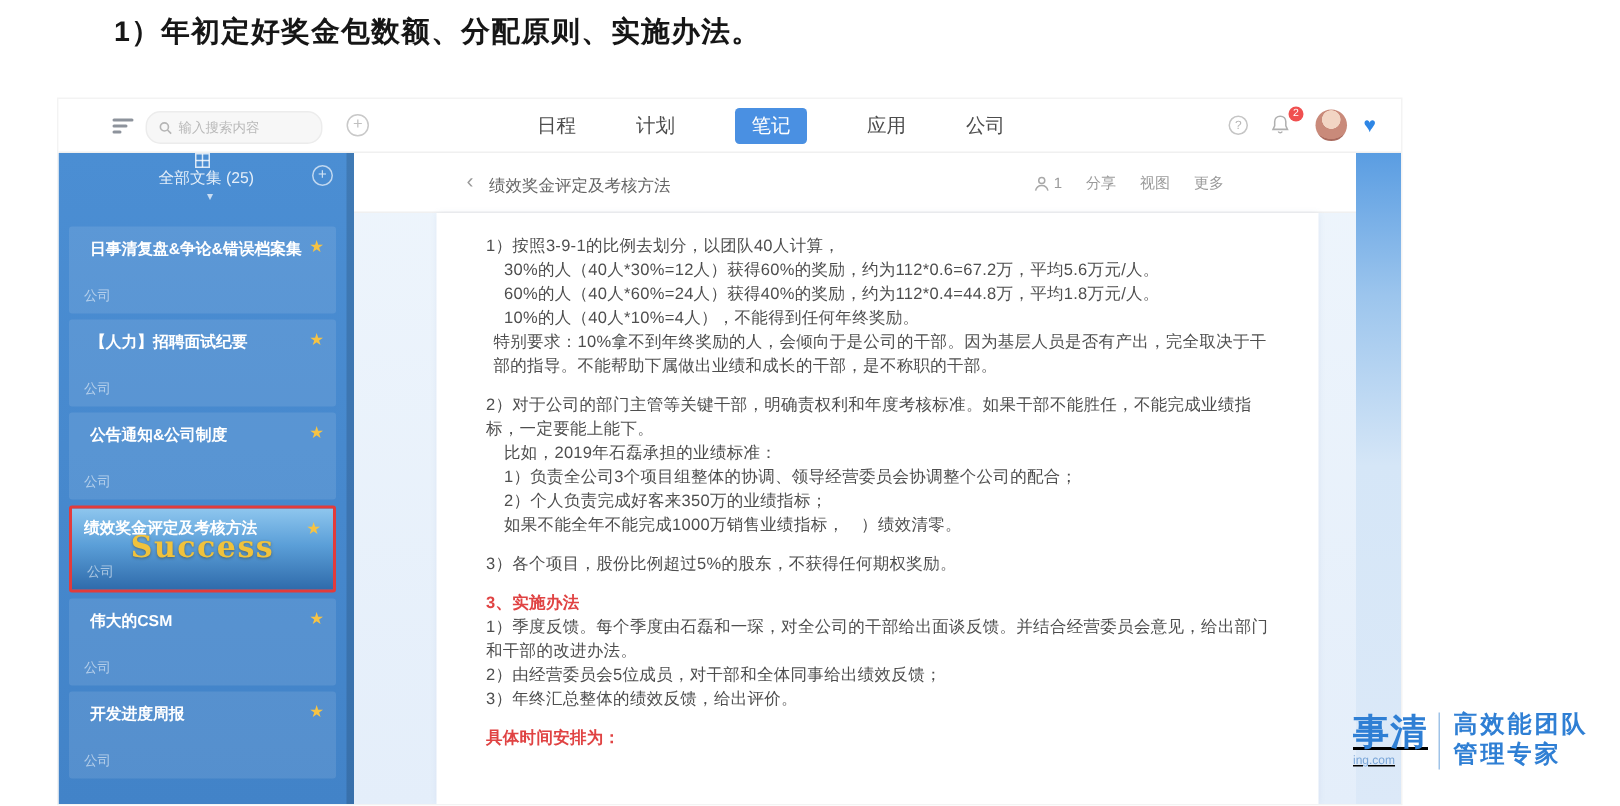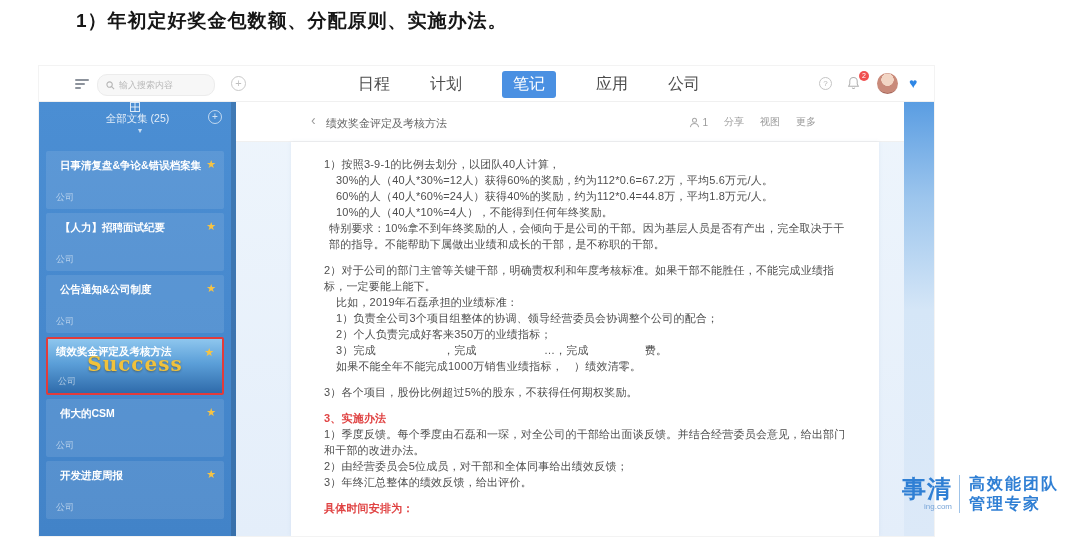--- a/index.html
+++ b/index.html
@@ -22,21 +22,21 @@
   .hamburger i:nth-child(3){ width:6px; }
   .search { position:absolute; left:58px; top:8px; width:118px; height:22px; background:#f7f7f7;
     border:1px solid #ececec; border-radius:10px; display:flex; align-items:center; padding:0 8px; }
   .search svg { flex:0 0 auto; margin-right:4px; }
   .search input { border:none; outline:none; background:transparent; width:84px;
     font-size:9px; color:#888; font-family:"Liberation Sans", sans-serif; }
   .search input::placeholder { color:#b9b9b9; }
   .addbtn { position:absolute; left:192px; top:10px; width:15px; height:15px; border:1px solid #c9c9c9;
     border-radius:50%; color:#c0c0c0; font-size:11px; line-height:13px; text-align:center; cursor:pointer; }
   .tabs { position:absolute; left:319px; top:0; height:36px; display:flex; align-items:center; gap:40px; }
-  .tab { font-size:16px; color:#4d4d4d; cursor:pointer; white-space:nowrap; }
+  .tab { font-size:13px; color:#4d4d4d; cursor:pointer; white-space:nowrap; }
   .tab.active { background:#4a90e2; color:#fff; padding:3px 11px; border-radius:3px; }
   .tb-right { position:absolute; right:0; top:0; height:36px; width:115px; }
   .helpbtn { position:absolute; left:0px; top:11px; width:13px; height:13px; border:1px solid #c5c5c5;
     border-radius:50%; text-align:center; cursor:pointer; }
   .helpbtn::before { content:"?"; font-size:8px; color:#b5b5b5; line-height:12px; display:block; }
   .bellwrap { position:absolute; left:28px; top:10px; width:16px; height:16px; cursor:pointer; }
   .badge { position:absolute; right:-6px; top:-5px; min-width:10px; height:10px; background:#f05050;
     border-radius:5px; color:#fff; font-size:7px; line-height:10px; text-align:center; padding:0 2px; }
   .avatar { position:absolute; left:58px; top:7px; width:21px; height:21px; border-radius:50%;
     background:radial-gradient(circle at 50% 32%, #f2d5c4 0 34%, #c98a7a 36% 72%, #a96a5e 74%);
@@ -93,21 +93,21 @@
   .doc-page { position:absolute; left:55px; top:40px; width:588px; bottom:0; background:#fff;
     padding:14px 28px 0 33px; box-shadow:0 0 4px rgba(120,150,190,.12); }
   .line { font-size:11px; line-height:16px; color:#4e4e4e; letter-spacing:.2px; }
   .line.red { color:#e04343; font-weight:bold; }
   .line.ind { padding-left:12px; }
   .line.ind2 { padding-left:5px; }
   .spacer { height:10px; }
 
   
   .brandlogo { position:absolute; left:902px; top:474px; display:flex; align-items:center; }
-  .logo-left { text-align:right; }
+  .logo-left { text-align:left;text-decoration:underline; }
   .logo-cn { font-size:24px; font-weight:bold; color:#2f7fd4; line-height:26px; letter-spacing:1px; }
   .logo-domain { font-size:8px; color:#7aa6d8; line-height:10px; }
   .logo-sep { width:1px; height:38px; background:#9fc3e8; margin:0 9px 0 7px; }
   .logo-right { font-size:16px; font-weight:bold; color:#2f7fd4; line-height:20px; letter-spacing:2px; }
 </style>
 </head>
 <body>
 
 <div class="page">
 
@@ -237,21 +237,20 @@
           <div class="line">1）按照3-9-1的比例去划分，以团队40人计算，</div>
           <div class="line ind">30%的人（40人*30%=12人）获得60%的奖励，约为112*0.6=67.2万，平均5.6万元/人。</div>
           <div class="line ind">60%的人（40人*60%=24人）获得40%的奖励，约为112*0.4=44.8万，平均1.8万元/人。</div>
           <div class="line ind">10%的人（40人*10%=4人），不能得到任何年终奖励。</div>
           <div class="line ind2">特别要求：10%拿不到年终奖励的人，会倾向于是公司的干部。因为基层人员是否有产出，完全取决于干部的指导。不能帮助下属做出业绩和成长的干部，是不称职的干部。</div>
           <div class="spacer"></div>
           <div class="line">2）对于公司的部门主管等关键干部，明确责权利和年度考核标准。如果干部不能胜任，不能完成业绩指标，一定要能上能下。</div>
           <div class="line ind">比如，2019年石磊承担的业绩标准：</div>
           <div class="line ind">1）负责全公司3个项目组整体的协调、领导经营委员会协调整个公司的配合；</div>
           <div class="line ind">2）个人负责完成好客来350万的业绩指标；</div>
-          <div class="line ind">3）完成　　　　　　，完成　　　　　　…，完成　　　　　费。</div>
           <div class="line ind">如果不能全年不能完成1000万销售业绩指标，　）绩效清零。</div>
           <div class="spacer"></div>
           <div class="line">3）各个项目，股份比例超过5%的股东，不获得任何期权奖励。</div>
           <div class="spacer"></div>
           <div class="line red">3、实施办法</div>
           <div class="line">1）季度反馈。每个季度由石磊和一琛，对全公司的干部给出面谈反馈。并结合经营委员会意见，给出部门和干部的改进办法。</div>
           <div class="line">2）由经营委员会5位成员，对干部和全体同事给出绩效反馈；</div>
           <div class="line">3）年终汇总整体的绩效反馈，给出评价。</div>
           <div class="spacer"></div>
           <div class="line red">具体时间安排为：</div>

